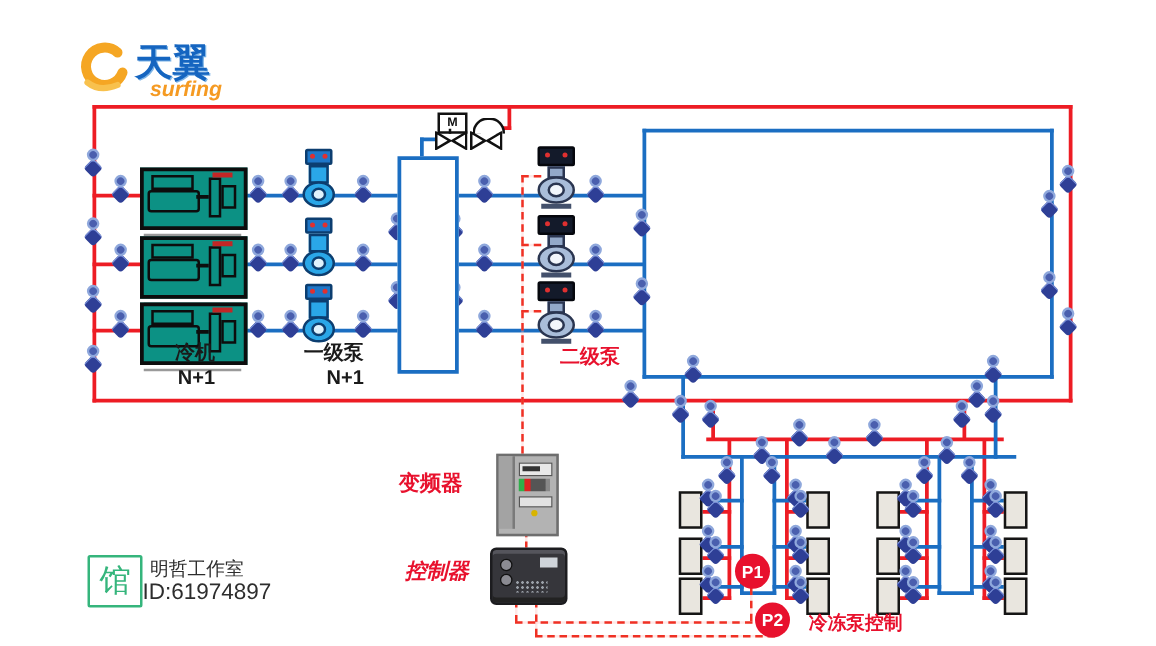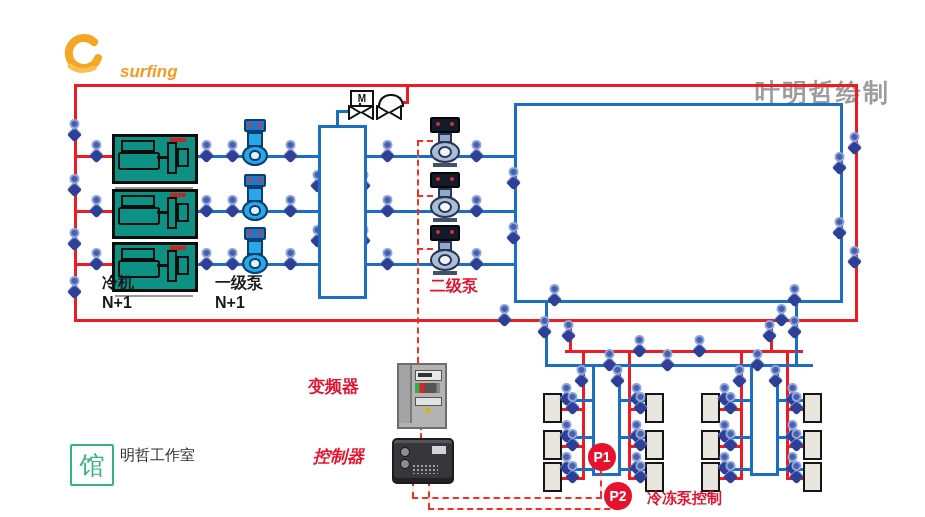--- a/index.html
+++ b/index.html
@@ -73,44 +73,44 @@
   .ctrl{position:absolute;left:392px;top:438px;width:58px;height:42px;background:#36363b;border:2px solid #1c1c1f;border-radius:5px;
         box-shadow:inset 0 3px 0 #55555c,inset 0 -4px 0 #222;}
   .ctrl .k1,.ctrl .k2{position:absolute;left:6px;width:8px;height:8px;border-radius:50%;background:#8b8b92;border:1px solid #111;}
   .ctrl .k1{top:7px}.ctrl .k2{top:19px}
   .ctrl .tag{position:absolute;right:6px;top:6px;width:14px;height:8px;background:#cfd4da;}
   .ctrl .vent{position:absolute;left:18px;top:24px;width:26px;height:10px;
         background:radial-gradient(#9aa0a8 1px,transparent 1.2px);background-size:4px 4px;}
   
   .pcircle{position:absolute;width:28px;height:28px;border-radius:50%;background:#e8112d;color:#fff;
            font-size:14px;font-weight:bold;display:flex;align-items:center;justify-content:center;}
-  .lbl{position:absolute;font-weight:bold;color:#1a1a1a;font-size:16px;text-align:left;line-height:20px;}
+  .lbl{position:absolute;font-weight:bold;color:#1a1a1a;font-size:16px;text-align:right;line-height:20px;}
   .lbl.red{color:#e8112d;}
   .sensor-lbl{position:absolute;left:647px;top:489px;color:#e8112d;font-size:15px;font-weight:bold;}
   
   .stamp-box{position:absolute;left:70px;top:444px;width:40px;height:38px;border:2px solid #35b57c;border-radius:2px;
              color:#35b57c;font-size:25px;text-align:center;line-height:38px;}
   .stamp-studio{position:absolute;left:120px;top:446px;font-size:15px;color:#2d2d2d;}
   .stamp-id{position:absolute;left:114px;top:463px;font-size:18px;color:#2d2d2d;}
 </style>
 </head>
 <body>
 
 <div id="stage">
 
   <div class="logo">
     <svg width="46" height="50" viewBox="0 0 46 50">
       <path d="M34 14 A15 15 0 1 0 38 30" fill="none" stroke="#f5a623" stroke-width="8" stroke-linecap="round"></path>
       <path d="M10 38 Q20 46 34 40" fill="none" stroke="#f8c14d" stroke-width="5" stroke-linecap="round"></path>
     </svg>
+    <div class="logo-cn">天翼</div>
     <div class="logo-en">surfing</div>
   </div>
 
 
-  <div class="watermark">叶明哲绘制</div>
 
   <div id="diagram" style="position:absolute;inset:0;">
       <div class="pr" style="left: 74px; top: 84px; width: 784px; height: 3px;"></div>
       <div class="pr" style="left: 74px; top: 84px; width: 3px; height: 238px;"></div>
       <div class="pr" style="left: 855px; top: 84px; width: 3px; height: 238px;"></div>
       <div class="pr" style="left: 74px; top: 319px; width: 784px; height: 3px;"></div>
       <div class="pr" style="left: 74px; top: 155px; width: 42px; height: 3px;"></div>
       <div class="pr" style="left: 74px; top: 210px; width: 42px; height: 3px;"></div>
       <div class="pr" style="left: 74px; top: 263px; width: 42px; height: 3px;"></div>
       <div class="pr" style="left: 406px; top: 84px; width: 3px; height: 20px;"></div>
@@ -362,13 +362,14 @@
   <div class="lbl" style="left:215px;top:273px;width:76px;">
     <div>一级泵</div>
     <div>N+1</div>
   </div>
   <div class="lbl red" style="left:430px;top:276px;width:66px;">二级泵</div>
   <div class="lbl red" style="left:308px;top:377px;width:62px;font-size:17px;">变频器</div>
   <div class="lbl red" style="left:313px;top:447px;width:62px;font-size:17px;font-style:italic;">控制器</div>
 
   <div class="stamp-box">馆</div>
   <div class="stamp-studio">明哲工作室</div>
+  <div class="stamp-id">ID:61974897</div>
 </div>
 
 </body></html>

